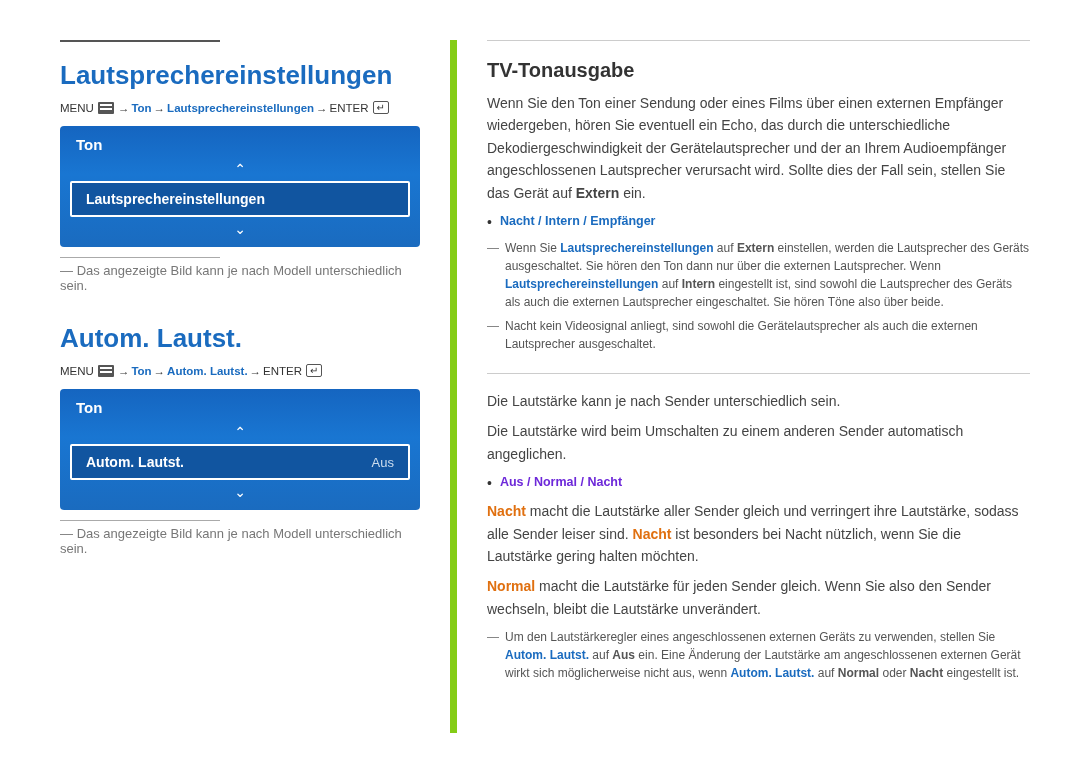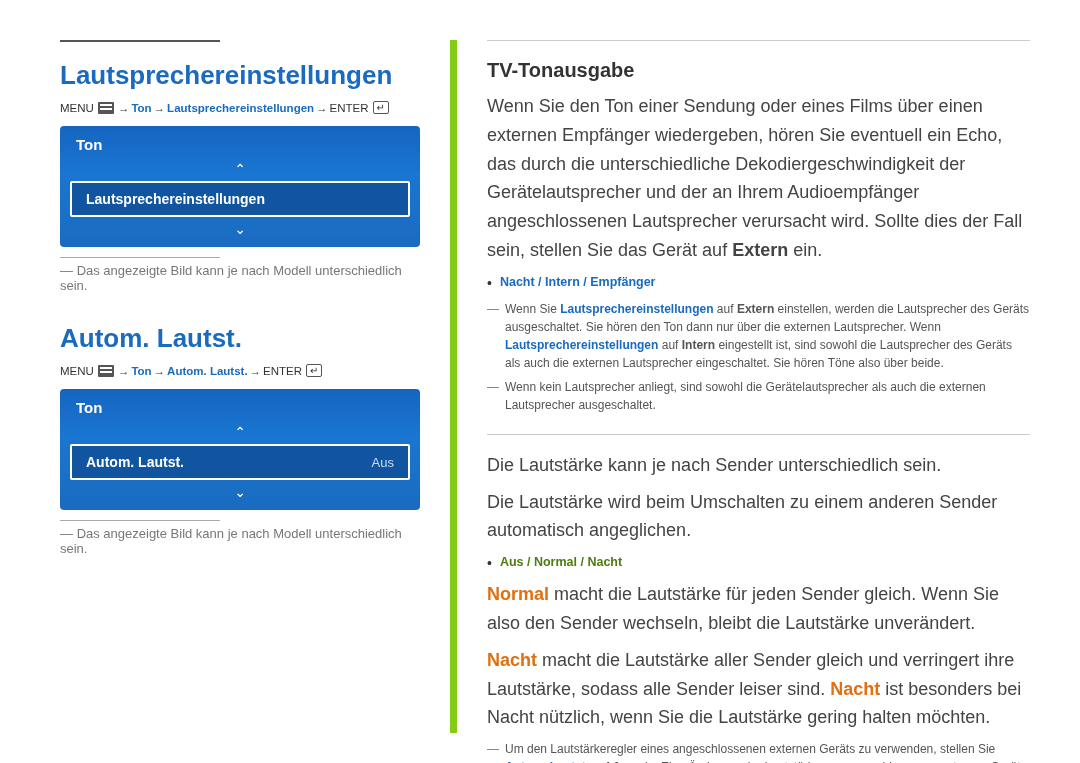--- a/index.html
+++ b/index.html
@@ -148,21 +148,21 @@
     }
     .section-block-2 {
       margin-top: 30px;
     }
 
     
     .right-section {
       margin-bottom: 20px;
     }
     .right-para {
-      font-size: 18px;
+      font-size: 14px;
       color: #444;
       line-height: 1.6;
       margin-bottom: 8px;
     }
     .bullet-item {
       display: flex;
       align-items: flex-start;
       margin: 6px 0;
       font-size: 12.5px;
       line-height: 1.5;
@@ -291,43 +291,43 @@
 
       <div class="note-line">
         <span class="note-dash">—</span>
         <span>
           Wenn Sie <strong style="color:#1a6bbf;">Lautsprechereinstellungen</strong> auf <strong>Extern</strong> einstellen, werden die Lautsprecher des Geräts ausgeschaltet. Sie hören den Ton dann nur über die externen Lautsprecher. Wenn <strong style="color:#1a6bbf;">Lautsprechereinstellungen</strong> auf <strong>Intern</strong> eingestellt ist, sind sowohl die Lautsprecher des Geräts als auch die externen Lautsprecher eingeschaltet. Sie hören Töne also über beide.
         </span>
       </div>
 
       <div class="note-line">
         <span class="note-dash">—</span>
-        <span>Wenn kein Lautsprecher anliegt, sind sowohl die Gerätelautsprecher als auch die externen Lautsprecher ausgeschaltet.</span>
+        <span>Nacht kein Videosignal anliegt, sind sowohl die Gerätelautsprecher als auch die externen Lautsprecher ausgeschaltet.</span>
       </div>
     </div>
 
     <div class="right-divider"></div>
 
     <div class="right-section">
       <div class="right-para">Die Lautstärke kann je nach Sender unterschiedlich sein.</div>
       <div class="right-para">Die Lautstärke wird beim Umschalten zu einem anderen Sender automatisch angeglichen.</div>
 
       <div class="bullet-item">
         <span class="bullet-dot">•</span>
         <span class="bullet-text">
-          <strong style="color:#4d7c0f;">Aus / Normal / Nacht</strong>
-        </span>
+          <strong style="color:#6d28d9;">Aus / Normal / Nacht</strong>
+        </span>
+      </div>
+
+      <div class="right-para">
+        <strong style="color:#e07010;">Nacht</strong> macht die Lautstärke aller Sender gleich und verringert ihre Lautstärke, sodass alle Sender leiser sind. <strong style="color:#e07010;">Nacht</strong> ist besonders bei Nacht nützlich, wenn Sie die Lautstärke gering halten möchten.
       </div>
 
       <div class="right-para">
         <strong style="color:#e07010;">Normal</strong> macht die Lautstärke für jeden Sender gleich. Wenn Sie also den Sender wechseln, bleibt die Lautstärke unverändert.
-      </div>
-
-      <div class="right-para">
-        <strong style="color:#e07010;">Nacht</strong> macht die Lautstärke aller Sender gleich und verringert ihre Lautstärke, sodass alle Sender leiser sind. <strong style="color:#e07010;">Nacht</strong> ist besonders bei Nacht nützlich, wenn Sie die Lautstärke gering halten möchten.
       </div>
 
       <div class="note-line">
         <span class="note-dash">—</span>
         <span>
           Um den Lautstärkeregler eines angeschlossenen externen Geräts zu verwenden, stellen Sie <strong style="color:#1a6bbf;">Autom. Lautst.</strong> auf <strong>Aus</strong> ein. Eine Änderung der Lautstärke am angeschlossenen externen Gerät wirkt sich möglicherweise nicht aus, wenn <strong style="color:#1a6bbf;">Autom. Lautst.</strong> auf <strong>Normal</strong> oder <strong>Nacht</strong> eingestellt ist.
         </span>
       </div>
     </div>
   </div>

